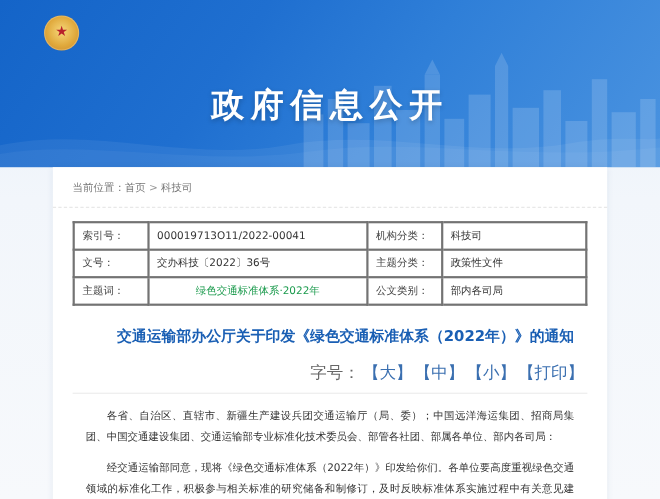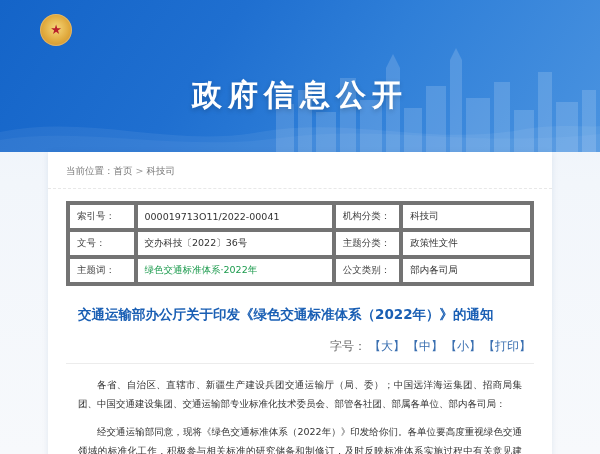--- a/index.html
+++ b/index.html
@@ -125,58 +125,59 @@
     padding: 12px 18px 0 18px;
   }
   table.meta {
     width: 100%;
     border-collapse: collapse;
     font-size: 9.5px;
     color: #333;
     table-layout: fixed;
   }
   table.meta td {
-    border: 4px solid #737373;
+    border: 2px solid #737373;
     height: 19px;
     padding: 2px 7px;
     vertical-align: middle;
     overflow: hidden;
     white-space: nowrap;
   }
   table.meta td.k {
     color: #444;
     width: 62px;
     background: #ffffff;
   }
   table.meta td.v {
     color: #333;
   }
   table.meta td.v.green {
     color: #1a9a4c;
+    text-align: center;
   }
   .col-k1 { width: 62px; }
   .col-v1 { width: 182px; }
   .col-k2 { width: 62px; }
   .col-v2 { width: 120px; }
 
   
   .doc-title {
     margin: 18px 30px 10px 30px;
-    text-align: left;
+    text-align: right;
     color: #1a5fb4;
     font-size: 13.5px;
     font-weight: bold;
     line-height: 1.5;
   }
 
   
   .fontbar {
     text-align: right;
     padding: 4px 20px 8px 0;
-    font-size: 12px;
+    font-size: 15px;
     color: #666;
     font-family: Liberation Serif, serif;
   }
   .fontbar .label { margin-right: 2px; }
   .fontbar .opt {
     color: #3a6fb0;
     cursor: pointer;
     margin: 0 1px;
   }
   .divider {

